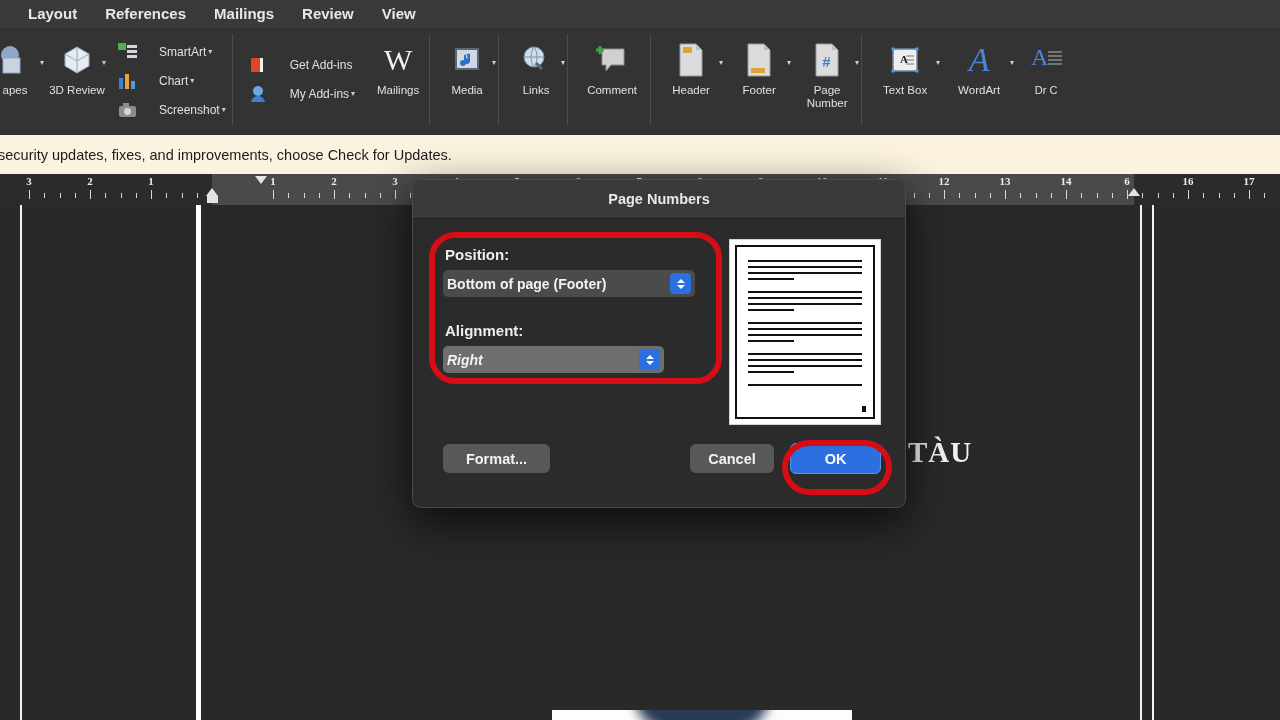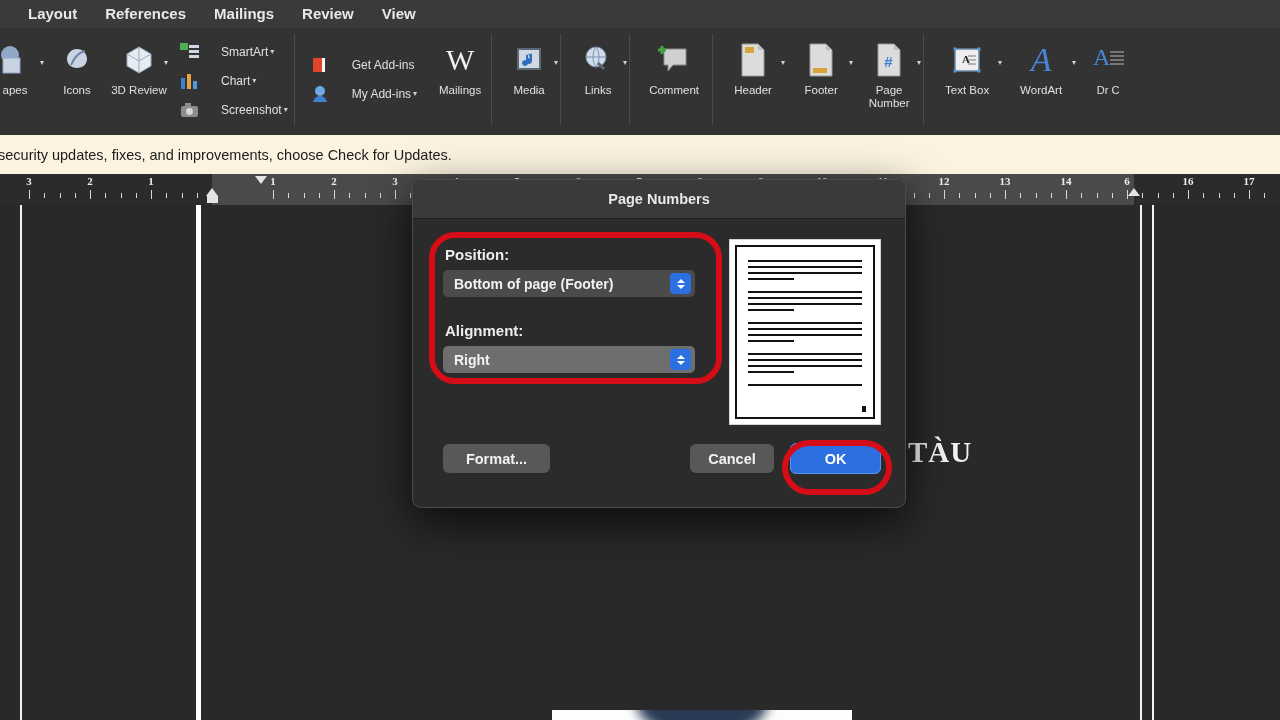--- a/index.html
+++ b/index.html
@@ -133,32 +133,32 @@
   #dlgbody{ position:relative; height:289px; }
 
   .lbl{ color:#ededed; font-size:15px; font-weight:bold; }
   #posLabel{ position:absolute; left:32px; top:27px; }
   #alignLabel{ position:absolute; left:32px; top:103px; }
 
   .popup{
     position:absolute; height:27px; border-radius:5px;
     display:flex; align-items:center; cursor:default;
   }
-  .popup .pv{ color:#f2f2f2; font-size:14px; font-weight:bold; padding-left:11px; }
+  .popup .pv{ color:#f2f2f2; font-size:14px; font-weight:bold; padding-left:4px; }
   .popup .stepper{
     position:absolute; right:4px; top:3px; width:21px; height:21px;
     background:#2b6fe0; border-radius:4px;
     display:flex; flex-direction:column; align-items:center; justify-content:center;
   }
   .stepper .ar{ width:0;height:0; border-left:4px solid transparent; border-right:4px solid transparent; }
   .stepper .up{ border-bottom:4px solid #fff; margin-bottom:2px; }
   .stepper .dn{ border-top:4px solid #fff; }
 
   #posPopup{ left:30px; top:51px; width:252px; background:#4b4b4b; }
-  #alignPopup{ left:30px; top:127px; width:252px; background:#6e6e6e; }
+  #alignPopup{ left:30px; top:127px; width:221px; background:#6e6e6e;font-style:italic; }
 
   #checkrow{
     position:absolute; left:30px; top:172px; display:flex; align-items:center; cursor:default;
   }
   .cbox{
     width:17px; height:17px; background:#2b6fe0; border-radius:4px;
     display:flex; align-items:center; justify-content:center; flex:0 0 17px;
   }
   .cbox svg{ display:block; }
   #checkrow .clab{ color:#f0f0f0; font-size:15px; font-weight:bold; margin-left:10px; white-space:nowrap; }
@@ -216,29 +216,20 @@
       <div class="glyph">
         <svg width="36" height="34" viewBox="0 0 36 34">
           <circle cx="13" cy="12" r="9" fill="#8fa8c8"></circle>
           <rect x="6" y="15" width="17" height="15" fill="#c9d4e2" stroke="#8fa8c8"></rect>
         </svg>
       </div>
       <div class="cap">apes</div>
       <div class="dd">▾</div>
     </div>
 
-    <div class="bigbtn">
-      <div class="glyph">
-        <svg width="34" height="34" viewBox="0 0 34 34">
-          <path d="M17 6c6 0 10 5 10 10 0 5-4 9-10 9S7 21 7 16C7 11 11 6 17 6z" fill="#c9d4e2"></path>
-          <path d="M11 22c4-9 9-13 14-14" stroke="#6f87a6" stroke-width="2" fill="none"></path>
-        </svg>
-      </div>
-      <div class="cap">Icons</div>
-    </div>
 
     <div class="bigbtn">
       <div class="glyph">
         <svg width="34" height="34" viewBox="0 0 34 34">
           <path d="M17 4l12 7v12l-12 7-12-7V11z" fill="#e6ecf3" stroke="#9aa9bb"></path>
           <path d="M17 4v14l12-7M17 18v12M17 18L5 11" stroke="#9aa9bb" fill="none"></path>
         </svg>
       </div>
       <div class="cap">3D Review</div>
       <div class="dd">▾</div>

